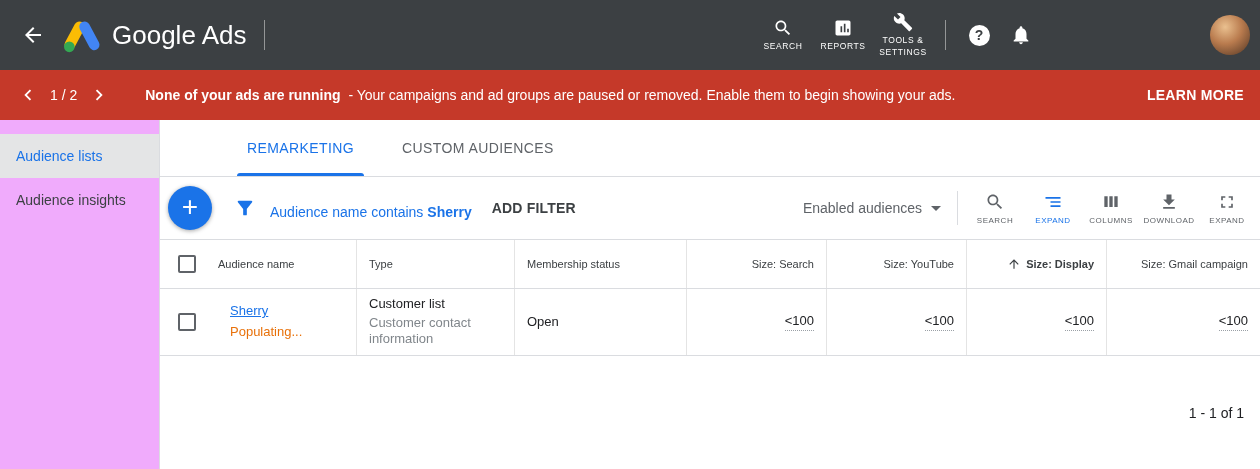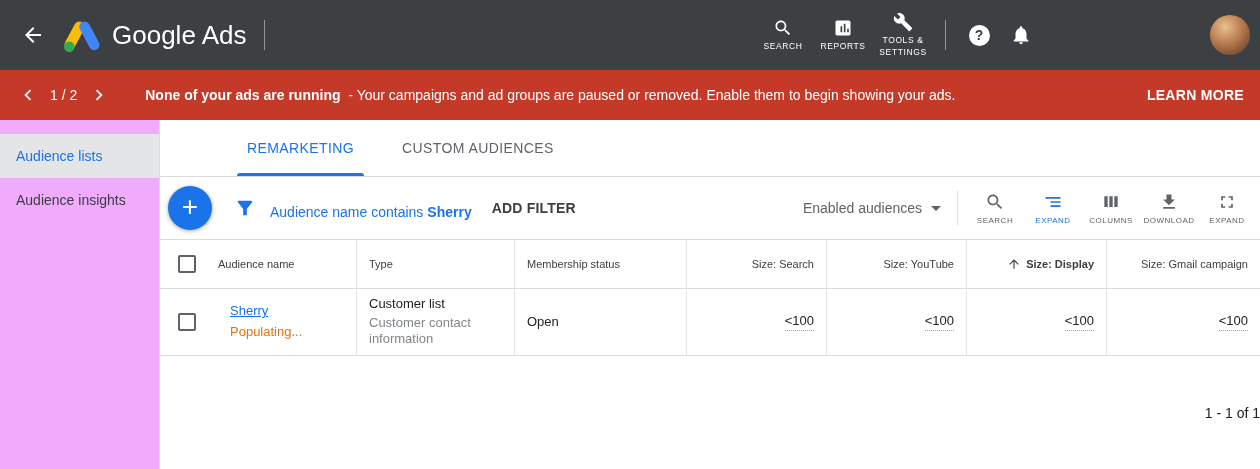--- a/index.html
+++ b/index.html
@@ -76,21 +76,21 @@
   .checkbox { width: 18px; height: 18px; border: 2px solid var(--text-gray, #5f6368); border-radius: 2px; background: #fff; cursor: pointer; flex: 0 0 auto; }
   .group-row { flex: 0 0 47px; background: var(--group-row-bg, #f1f3f4); border-bottom: 1px solid var(--border, #dadce0); display: flex; align-items: center; padding-left: 18px; font-size: 13px; color: var(--text-dark, #3c4043); }
   .data-row { flex: 0 0 67px; border-bottom: 1px solid var(--border, #dadce0); }
   .dcell { display: flex; flex-direction: column; justify-content: center; font-size: 13px; color: #202124; padding: 0 12px; line-height: 1.3; }
   .dcell.right { align-items: flex-end; }
   .name-link { color: var(--accent-blue, #1a73e8); text-decoration: underline; cursor: pointer; width: fit-content; }
   .populating { color: var(--warning-orange, #e8710a); margin-top: 4px; }
   .sub { color: #80868b; margin-top: 2px; }
   .size-val { border-bottom: 1px dotted #9aa0a6; padding-bottom: 1px; width: fit-content; }
 
-  .footer { flex: 1; display: flex; align-items: center; justify-content: flex-end; font-size: 14px; color: #202124; font-weight: 500; }
+  .footer { flex: 1; display: flex; align-items: center; justify-content: flex-end; padding-right: 16px; font-size: 14px; color: #202124; font-weight: 500; }
 </style>
 </head>
 <body>
 
 <div class="app">
 
   <header class="topbar">
     <button class="icon-btn back-btn">
       <span style="display:flex">
         <svg width="24" height="24" viewBox="0 0 24 24">

